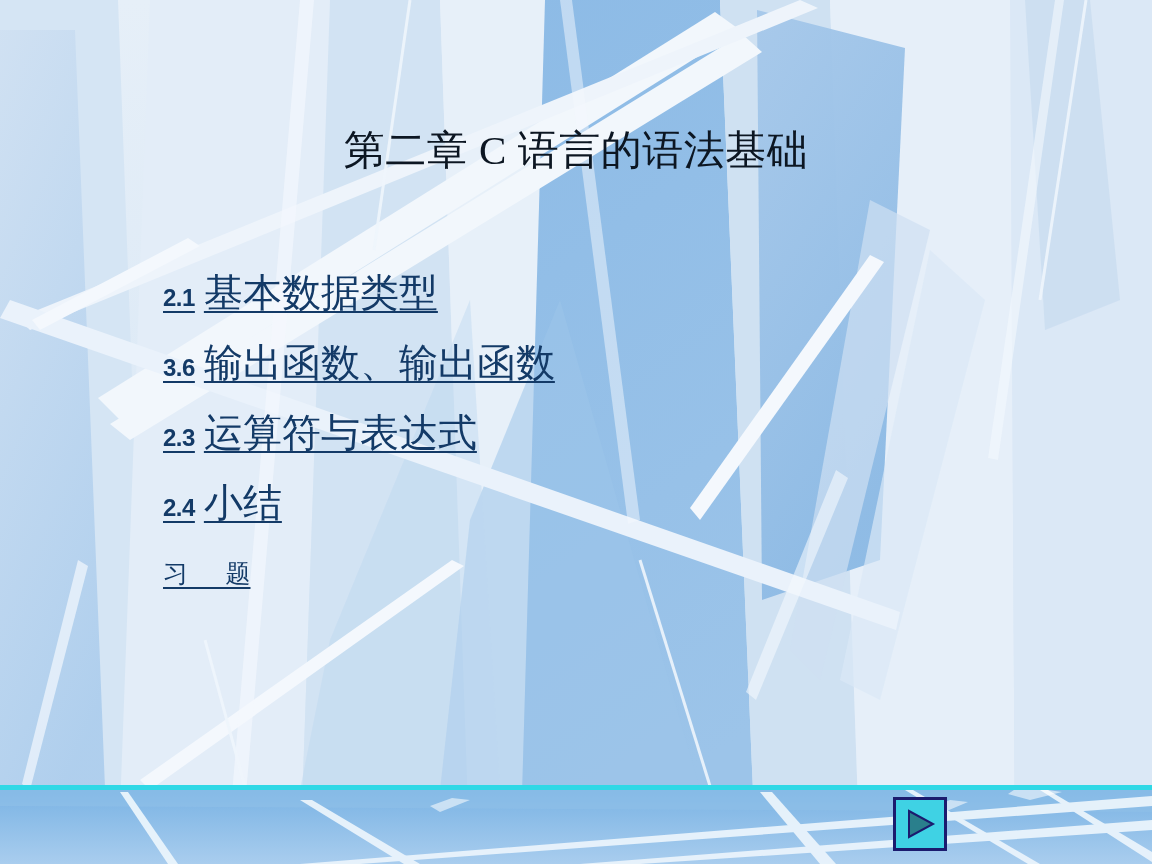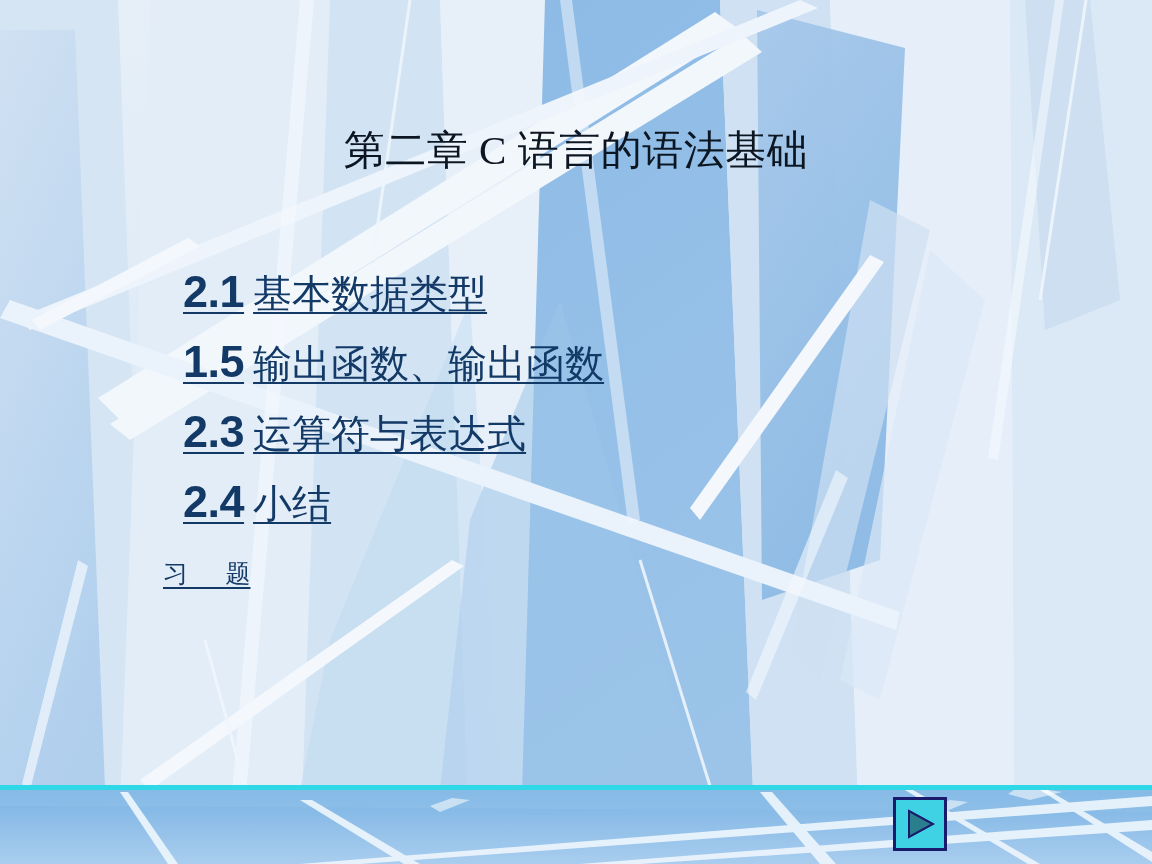--- a/index.html
+++ b/index.html
@@ -56,23 +56,22 @@
     display: inline-block;
     color: #133a67;
     text-decoration: underline;
     text-decoration-thickness: 2px;
     text-underline-offset: 5px;
     cursor: pointer;
   }
   .toc-num {
     font-family: "Liberation Sans", "DejaVu Sans", sans-serif;
     font-weight: bold;
-    font-size: 45px;
+    font-size: 24px;
     letter-spacing: -0.5px;
-    margin-left: 20px;
   }
   .toc-text {
     font-family: Liberation Serif, serif;
     font-size: 39px;
     padding-left: 9px;
   }
   .toc-plain {
     font-family: "Liberation Serif", "DejaVu Serif", serif;
     font-size: 25px;
     color: #133a67;
@@ -212,21 +211,21 @@
   <div class="toc">
 
     <div class="toc-item">
       <span class="toc-link">
         <span class="toc-num">2.1</span><span class="toc-text">基本数据类型</span>
       </span>
     </div>
 
     <div class="toc-item">
       <span class="toc-link">
-        <span class="toc-num">1.5</span><span class="toc-text">输出函数、输出函数</span>
+        <span class="toc-num">3.6</span><span class="toc-text">输出函数、输出函数</span>
       </span>
     </div>
 
     <div class="toc-item">
       <span class="toc-link">
         <span class="toc-num">2.3</span><span class="toc-text">运算符与表达式</span>
       </span>
     </div>
 
     <div class="toc-item">

